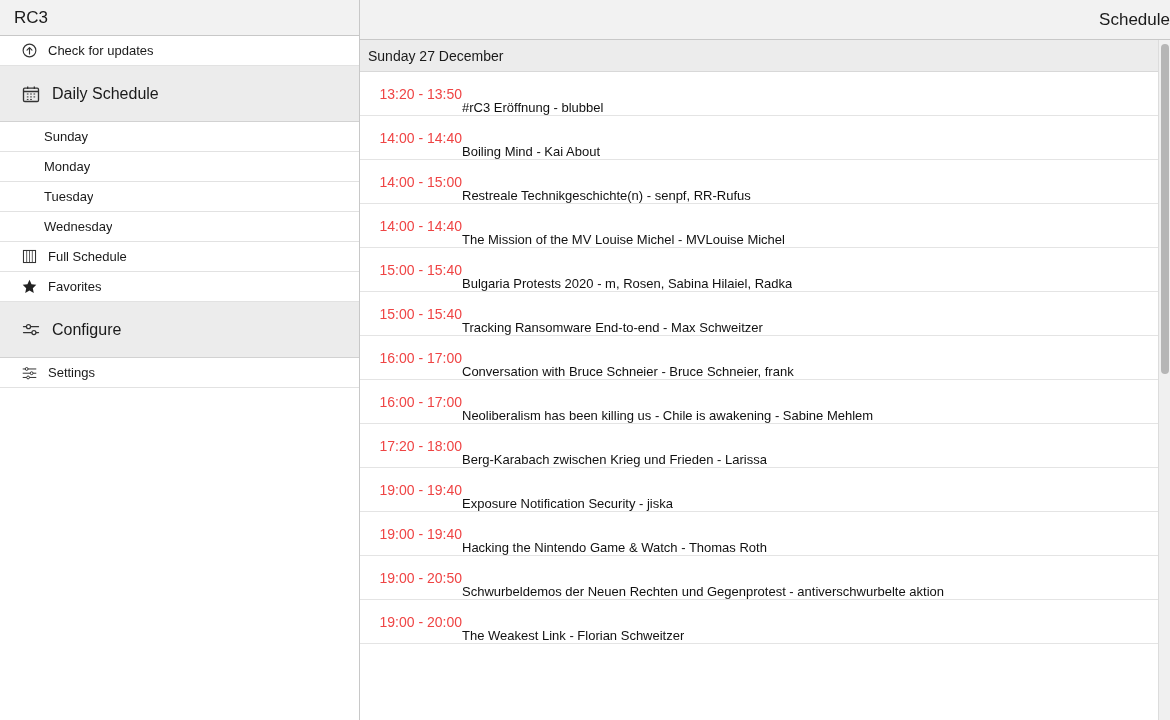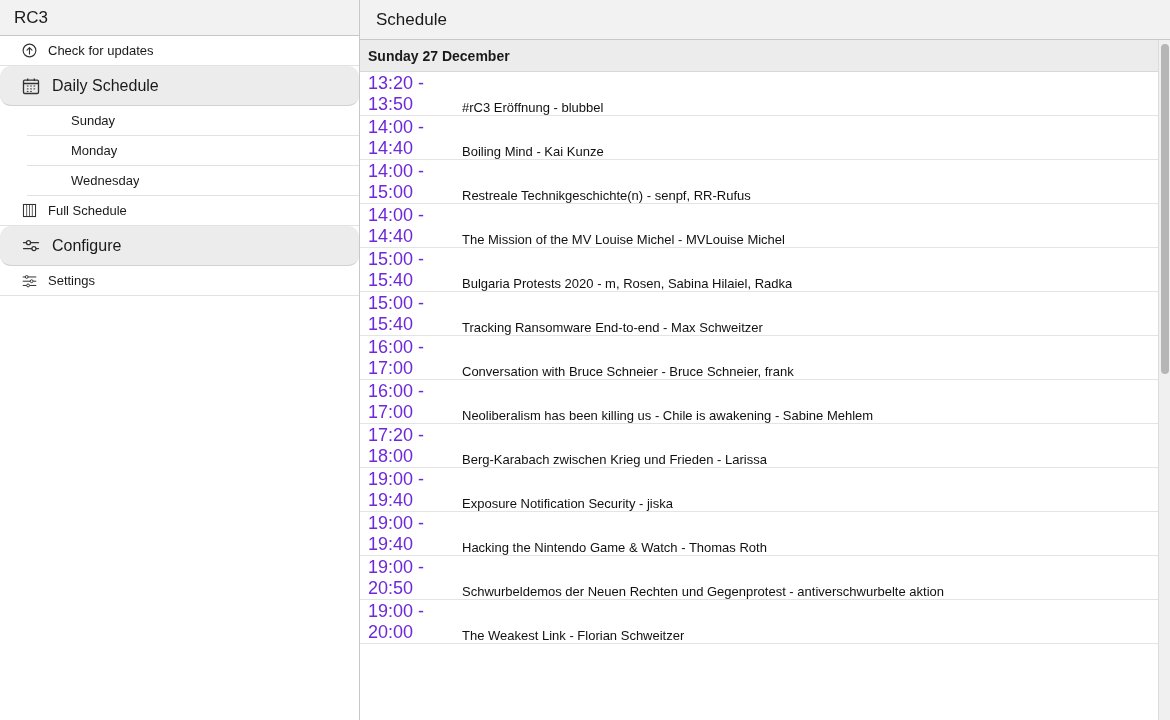--- a/index.html
+++ b/index.html
@@ -53,32 +53,30 @@
     display: flex;
     align-items: center;
     padding-left: 18px;
     box-sizing: border-box;
     border-bottom: 1px solid #e2e2e2;
     background: #ffffff;
     font-size: 13px;
     color: #1a1a1a;
   }
   .nav-row.section {
-    height: 40px;
+    height: 56px;
     background: #ececec;
     border-bottom: 1px solid #d2d2d2;
-    border-radius: 11px;
   }
   .nav-row.section .nav-label {
     font-size: 16px;
   }
   .nav-row.child {
     padding-left: 44px;
     font-size: 13px;
-    margin-left: 27px;
   }
   .nav-row.plain {
     height: 30px;
   }
   .nav-icon {
     width: 22px;
     height: 22px;
     margin-right: 8px;
     flex: 0 0 22px;
     display: flex;
@@ -109,56 +107,57 @@
     overflow: hidden;
   }
   .main-header {
     height: 40px;
     background: #f2f2f2;
     border-bottom: 1px solid #c8c8c8;
     display: flex;
     align-items: center;
     padding: 0 0 0 16px;
     box-sizing: border-box;
+    justify-content: flex-end;
   }
   .main-title {
     font-size: 17px;
     color: #1a1a1a;
   }
   .day-header {
     height: 32px;
     background: #ececec;
     border-bottom: 1px solid #d8d8d8;
     display: flex;
     align-items: center;
     padding-left: 8px;
     box-sizing: border-box;
     font-size: 14px;
     color: #1a1a1a;
-    font-weight: bold;
   }
   .list {
     flex: 1;
     overflow: hidden;
     position: relative;
   }
   .event-row {
     height: 44px;
     display: flex;
     align-items: center;
     border-bottom: 1px solid #e4e4e4;
     box-sizing: border-box;
     padding-left: 8px;
     background: #ffffff;
   }
   .event-time {
     width: 94px;
     flex: 0 0 94px;
-    font-size: 18px;
-    color: #6d28d9;
+    font-size: 14px;
+    color: #ef4444;
+    text-align: right;
   }
   .event-title {
     font-size: 13px;
     color: #111111;
     white-space: nowrap;
     overflow: hidden;
     text-overflow: ellipsis;
     margin-top: 28px;
   }
 
@@ -217,35 +216,46 @@
       </div>
 
       <div class="nav-row child">
         <span class="nav-label">Sunday</span>
       </div>
 
       <div class="nav-row child">
         <span class="nav-label">Monday</span>
       </div>
 
+      <div class="nav-row child">
+        <span class="nav-label">Tuesday</span>
+      </div>
 
       <div class="nav-row child">
         <span class="nav-label">Wednesday</span>
       </div>
 
       <div class="nav-row plain">
         <span class="nav-icon">
           <svg width="17" height="17" viewBox="0 0 24 24" fill="none" stroke="#333" stroke-width="1.5">
             <rect x="3.5" y="3.5" width="17" height="17"></rect>
             <path d="M8 3.5 V20.5 M12 3.5 V20.5 M16 3.5 V20.5" stroke-width="1.1"></path>
           </svg>
         </span>
         <span class="nav-label">Full Schedule</span>
       </div>
 
+      <div class="nav-row plain">
+        <span class="nav-icon">
+          <svg width="17" height="17" viewBox="0 0 24 24" fill="#222" stroke="none">
+            <path d="M12 2.6 L14.9 8.9 L21.6 9.7 L16.7 14.3 L18 21 L12 17.7 L6 21 L7.3 14.3 L2.4 9.7 L9.1 8.9 Z"></path>
+          </svg>
+        </span>
+        <span class="nav-label">Favorites</span>
+      </div>
 
       <div class="nav-row section">
         <span class="nav-icon">
           <svg width="20" height="20" viewBox="0 0 24 24" fill="none" stroke="#333" stroke-width="1.5">
             <path d="M3 8 H21 M3 15 H21" stroke-linecap="round"></path>
             <circle cx="9" cy="8" r="2.4" fill="#ffffff"></circle>
             <circle cx="15.5" cy="15" r="2.4" fill="#ffffff"></circle>
           </svg>
         </span>
         <span class="nav-label">Configure</span>
@@ -276,21 +286,21 @@
     <div class="day-header">Sunday 27 December</div>
 
     <div class="list">
 
       <div class="event-row">
         <span class="event-time">13:20 - 13:50</span>
         <span class="event-title">#rC3 Eröffnung - blubbel</span>
       </div>
       <div class="event-row">
         <span class="event-time">14:00 - 14:40</span>
-        <span class="event-title">Boiling Mind - Kai Kunze</span>
+        <span class="event-title">Boiling Mind - Kai About</span>
       </div>
       <div class="event-row">
         <span class="event-time">14:00 - 15:00</span>
         <span class="event-title">Restreale Technikgeschichte(n) - senpf, RR-Rufus</span>
       </div>
       <div class="event-row">
         <span class="event-time">14:00 - 14:40</span>
         <span class="event-title">The Mission of the MV Louise Michel - MVLouise Michel</span>
       </div>
       <div class="event-row">

